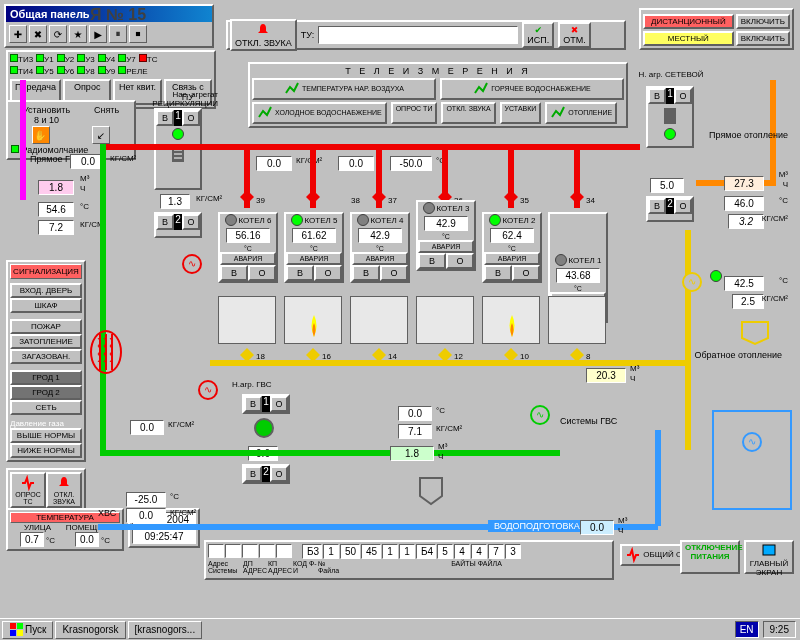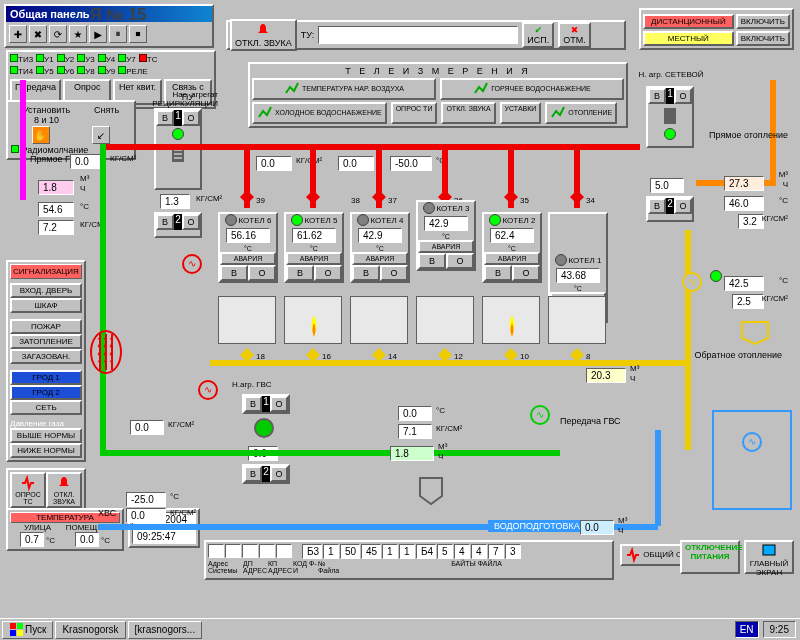--- a/index.html
+++ b/index.html
@@ -3,23 +3,23 @@
 <meta charset="utf-8">
 <style>
 * { box-sizing: border-box; margin: 0; padding: 0; }
 body { font-family: Arial, sans-serif; font-size: 10px; background: #c0c0c0; width: 800px; height: 640px; position: relative; overflow: hidden; }
 .win-title { background: linear-gradient(to right, #000080, #1084d0); color: #fff; padding: 2px 4px; font-size: 11px; font-weight: bold; }
 .panel { position: absolute; border: 2px solid; border-color: #fff #606060 #606060 #fff; background: #c0c0c0; }
 .sunken { border: 1px solid; border-color: #606060 #fff #fff #606060; }
 .raised { border: 1px solid; border-color: #fff #606060 #606060 #fff; }
 .btn { background: #c0c0c0; border: 2px solid; border-color: #fff #606060 #606060 #fff; font-size: 9px; padding: 1px 3px; cursor: pointer; display: inline-block; text-align: center; }
 .btn-red { background: #ff6060; }
-.btn-grn { background: #1d4ed8; }
+.btn-grn { background: #737373; }
 .btn-yel { background: #ffff60; }
-.val { background: #fff; border: 1px solid; border-color: #606060 #fff #fff #606060; padding: 1px 4px; font-size: 10px; text-align: left; display: inline-block; }
+.val { background: #fff; border: 1px solid; border-color: #606060 #fff #fff #606060; padding: 1px 4px; font-size: 10px; text-align: center; display: inline-block; }
 .led-g { display:inline-block; width:8px; height:8px; background:#0f0; border:1px solid #060; }
 .led-r { display:inline-block; width:8px; height:8px; background:#f00; border:1px solid #600; }
 .pipe-h { position:absolute; height:6px; }
 .pipe-v { position:absolute; width:6px; }
 .pipe-red { background:#e00; }
 .pipe-grn { background:#0c0; }
 .pipe-blu { background:#39f; }
 .pipe-yel { background:#ec0; }
 .pipe-org { background:#f80; }
 .pipe-mag { background:#f0f; }
@@ -110,21 +110,21 @@
     <div>Снять</div>
   </div>
   <div style="display:flex; justify-content:space-around;">
     <span class="small-btn" style="background:#f80">✋</span>
     <span class="small-btn">↙</span>
   </div>
   <div style="font-size:9px;"><span class="led-g"></span> <span>Радиомолчание</span></div>
 </div>
 
 <div class="panel" style="left:6px; top:260px; width:80px; padding:2px;">
-  <div class="btn-red raised" style="text-align:left;font-size:8px;padding:2px;">СИГНАЛИЗАЦИЯ</div>
+  <div class="btn-red raised" style="text-align:center;font-size:8px;padding:2px;">СИГНАЛИЗАЦИЯ</div>
   <div class="btn" style="display:block;margin-top:4px;font-size:8px;">ВХОД. ДВЕРЬ</div>
   <div class="btn" style="display:block;font-size:8px;">ШКАФ</div>
   <div class="btn" style="display:block;margin-top:6px;font-size:8px;">ПОЖАР</div>
   <div class="btn" style="display:block;font-size:8px;">ЗАТОПЛЕНИЕ</div>
   <div class="btn" style="display:block;font-size:8px;">ЗАГАЗОВАН.</div>
   <div class="btn btn-grn" style="display:block;margin-top:6px;font-size:8px;">ГРОД 1</div>
   <div class="btn btn-grn" style="display:block;font-size:8px;">ГРОД 2</div>
   <div class="btn" style="display:block;font-size:8px;">СЕТЬ</div>
   <div style="color:#fff;font-size:8px;margin-top:4px;">Давление газа</div>
   <div class="btn" style="display:block;font-size:8px;">ВЫШЕ НОРМЫ</div>
@@ -381,21 +381,21 @@
 </div>
 
 <div class="pipe-h pipe-org" style="left:696px; top:180px; width:80px;"></div>
 <div class="pipe-v pipe-org" style="left:770px; top:80px; height:106px;"></div>
 <div style="position:absolute; right:12px; top:130px; font-size:9px; text-align:center;">Прямое отопление</div>
 <div class="val" style="position:absolute; right:36px; top:176px; width:40px; background:#fed;">27.3</div>
 <span style="position:absolute; right:12px; top:170px; font-size:8px;">М³</span>
 <span style="position:absolute; right:12px; top:180px; font-size:8px;">Ч</span>
 <div class="val" style="position:absolute; right:36px; top:196px; width:40px;">46.0</div>
 <span style="position:absolute; right:12px; top:196px; font-size:8px;">°С</span>
-<div class="val" style="position:absolute; right:36px; top:214px; width:26px;">3.2</div>
+<div class="val" style="position:absolute; right:36px; top:214px; width:36px;font-style:italic;">3.2</div>
 <span style="position:absolute; right:12px; top:214px; font-size:8px;">КГ/СМ²</span>
 
 <div class="val" style="position:absolute; right:36px; top:276px; width:40px;">42.5</div>
 <span style="position:absolute; right:12px; top:276px; font-size:8px;">°С</span>
 <div class="val" style="position:absolute; right:36px; top:294px; width:32px;">2.5</div>
 <span style="position:absolute; right:12px; top:294px; font-size:8px;">КГ/СМ²</span>
 <div style="position:absolute; right:18px; top:350px; font-size:9px; text-align:center;">Обратное отопление</div>
 <div style="position:absolute; right:30px; top:320px; width:30px; height:26px;"><svg width="30" height="26">
       <polygon points="2,2 28,2 28,18 15,24 2,18" fill="none" stroke="#ec0" stroke-width="2"></polygon>
     </svg></div>
@@ -423,21 +423,21 @@
 <div class="pipe-h pipe-grn" style="left:100px; top:450px; width:460px;"></div>
 
 <div class="val" style="position:absolute; left:398px; top:406px; width:34px;">0.0</div>
 <span style="position:absolute; left:436px; top:406px; font-size:8px;">°С</span>
 <div class="val" style="position:absolute; left:398px; top:424px; width:34px;">7.1</div>
 <span style="position:absolute; left:436px; top:424px; font-size:8px;">КГ/СМ²</span>
 <div class="val" style="position:absolute; left:390px; top:446px; width:44px; background:#cfc;">1.8</div>
 <span style="position:absolute; left:438px; top:442px; font-size:8px;">М³</span>
 <span style="position:absolute; left:438px; top:452px; font-size:8px;">Ч</span>
 
-<div style="position:absolute; left:560px; top:416px; font-size:9px;">Передача ГВС</div>
+<div style="position:absolute; left:560px; top:416px; font-size:9px;">Системы ГВС</div>
 <div class="pump" style="left:530px; top:405px; border-color:#0c0;"><span style="color:#0c0;position:relative;top:2px;left:4px;">∿</span></div>
 
 <div class="pump" style="left:198px; top:380px; border-color:#e00;"><span style="color:#e00;position:relative;top:2px;left:4px;">∿</span></div>
 <div class="pump" style="left:182px; top:254px; border-color:#e00;"><span style="color:#e00;position:relative;top:2px;left:4px;">∿</span></div>
 
 <div class="val" style="position:absolute; left:126px; top:492px; width:40px;">-25.0</div>
 <span style="position:absolute; left:170px; top:492px; font-size:8px;">°С</span>
 <div style="position:absolute; left:98px; top:508px; font-size:9px;">ХВС</div>
 <div class="val" style="position:absolute; left:126px; top:508px; width:40px;">0.0</div>
 <span style="position:absolute; left:170px; top:508px; font-size:8px;">КГ/СМ²</span>

